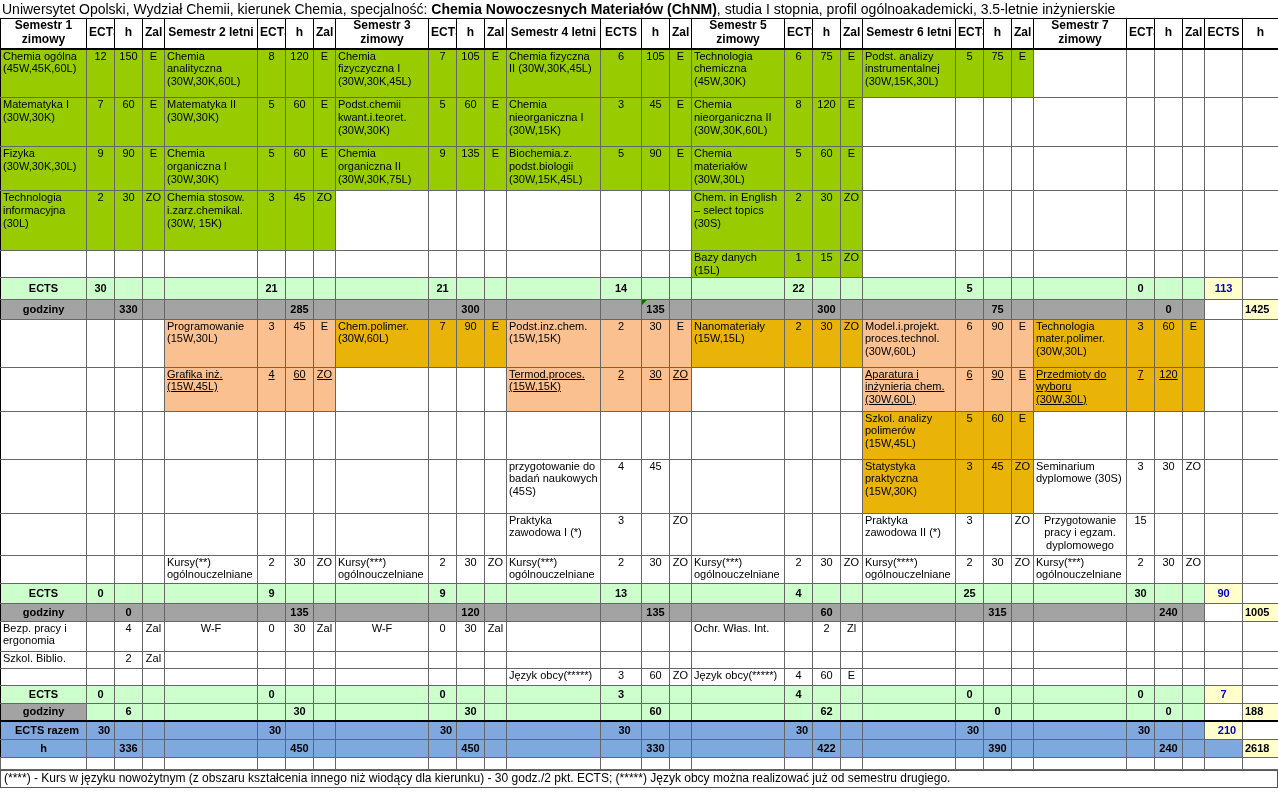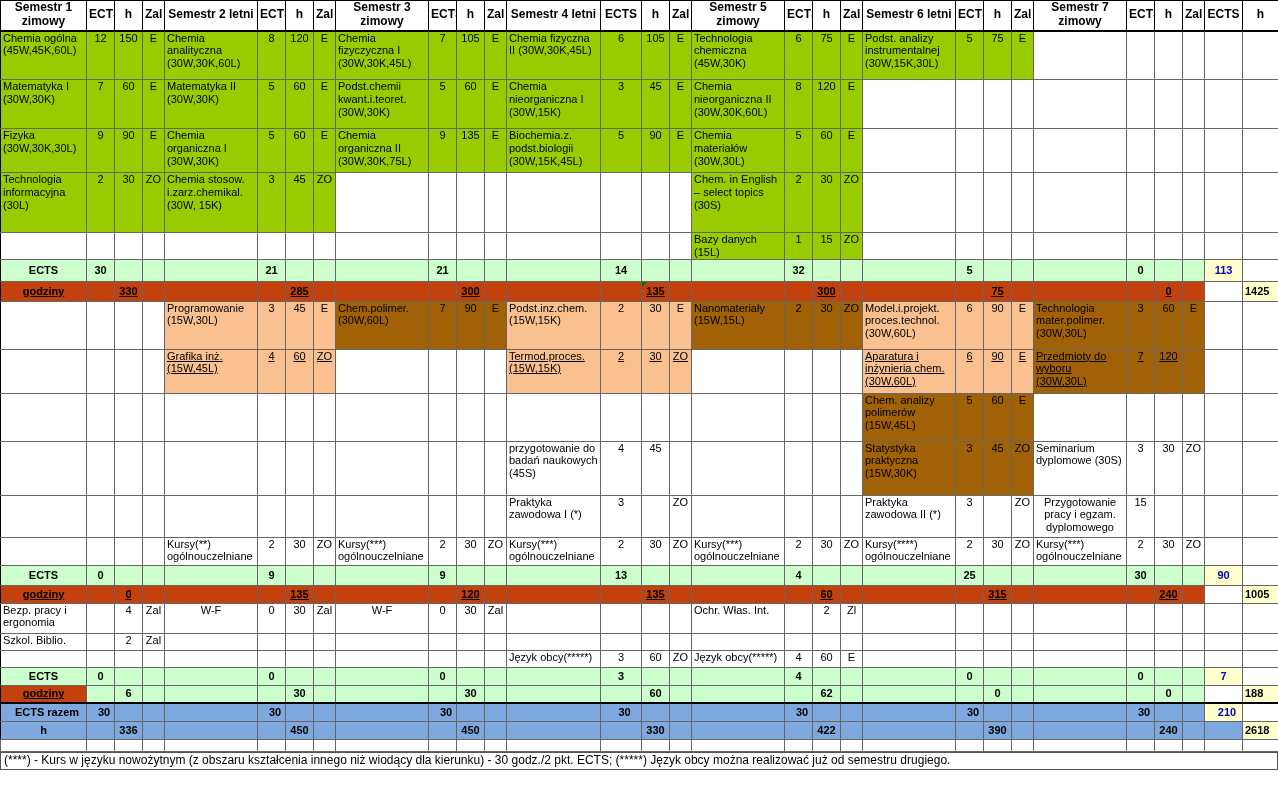--- a/index.html
+++ b/index.html
@@ -4,40 +4,41 @@
 <style>
   html,body{margin:0;padding:0;background:#fff;font-family:"Liberation Sans",sans-serif;}
   #page{width:1278px;}
   #doc-title{font-size:14px;line-height:18px;height:18px;white-space:nowrap;padding-left:2px;color:#000;}
   table{border-collapse:collapse;table-layout:fixed;width:1278px;font-size:11px;color:#000;}
   td{border:1px solid #666;padding:0 2px;vertical-align:top;overflow:hidden;line-height:1.16;position:relative;}
   tr.hdr td{border:1px solid #000;border-bottom:2px solid #000;font-weight:bold;text-align:center;vertical-align:middle;white-space:pre-line;font-size:12px;background:#fff;}
   .gl{border-left:1.5px solid #000;}
   .g{background:#99CC00;}
   .o{background:#FAC08F;}
-  .p{background:#a16207;}
+  .p{background:#eab308;}
   .w{background:#FFFFFF;}
   .pg{background:#CCFFCC;}
-  .cy{background:#c2410c;text-decoration:underline;}
+  .cy{background:#a3a3a3;}
   .y{background:#FFFFCC;}
   .b{background:#7EA8DE;}
   .num{text-align:center;}
   .ctr{text-align:center;}
   .lbl{font-weight:bold;text-align:center;vertical-align:middle;}
   .sv{font-weight:bold;text-align:center;vertical-align:middle;}
   .tb{color:#0000C0;font-weight:bold;text-align:center;vertical-align:middle;}
   .ty{font-weight:bold;vertical-align:middle;}
   tr.thick td{border-top:2.5px solid #000;padding-left:9px;}
   td.mk::before{content:'';position:absolute;left:0;top:0;border-top:5px solid #007000;border-right:5px solid transparent;}
   .note{border:1px solid #555;font-size:12px;line-height:15px;height:16px;white-space:nowrap;overflow:hidden;padding:0 3px;background:#fff;}
 </style>
 </head>
 <body>
 
 <div id="page">
+  <div id="doc-title"><span>Uniwersytet Opolski, Wydział Chemii, kierunek Chemia, specjalność: </span><b>Chemia Nowoczesnych Materiałów (ChNM)</b><span>, studia I stopnia, profil ogólnoakademicki, 3.5-letnie inżynierskie</span></div>
 
   <table id="plan-table">
     <colgroup>
       <col style="width:86px">
         <col style="width:28px">
         <col style="width:28px">
         <col style="width:22px">
       <col style="width:93px">
         <col style="width:28px">
         <col style="width:28px">
@@ -273,21 +274,21 @@
           <td class="pg"></td>
           <td class="pg gl"></td>
           <td class="pg sv">21</td>
           <td class="pg sv"></td>
           <td class="pg"></td>
           <td class="pg gl"></td>
           <td class="pg sv">14</td>
           <td class="pg sv"></td>
           <td class="pg"></td>
           <td class="pg gl"></td>
-          <td class="pg sv">32</td>
+          <td class="pg sv">22</td>
           <td class="pg sv"></td>
           <td class="pg"></td>
           <td class="pg gl"></td>
           <td class="pg sv">5</td>
           <td class="pg sv"></td>
           <td class="pg"></td>
           <td class="pg gl"></td>
           <td class="pg sv">0</td>
           <td class="pg sv"></td>
           <td class="pg"></td>
@@ -404,21 +405,21 @@
           <td class="w num"></td>
           <td class="w num"></td>
           <td class="w gl"></td>
           <td class="w num"></td>
           <td class="w num"></td>
           <td class="w num"></td>
           <td class="w gl"></td>
           <td class="w num"></td>
           <td class="w num"></td>
           <td class="w num"></td>
-          <td class="p gl">Chem. analizy polimerów (15W,45L)</td>
+          <td class="p gl">Szkol. analizy polimerów (15W,45L)</td>
           <td class="p num">5</td>
           <td class="p num">60</td>
           <td class="p num">E</td>
           <td class="w gl"></td>
           <td class="w num"></td>
           <td class="w num"></td>
           <td class="w num"></td>
           <td class="w gl"></td>
           <td class="w"></td>
         </tr>

